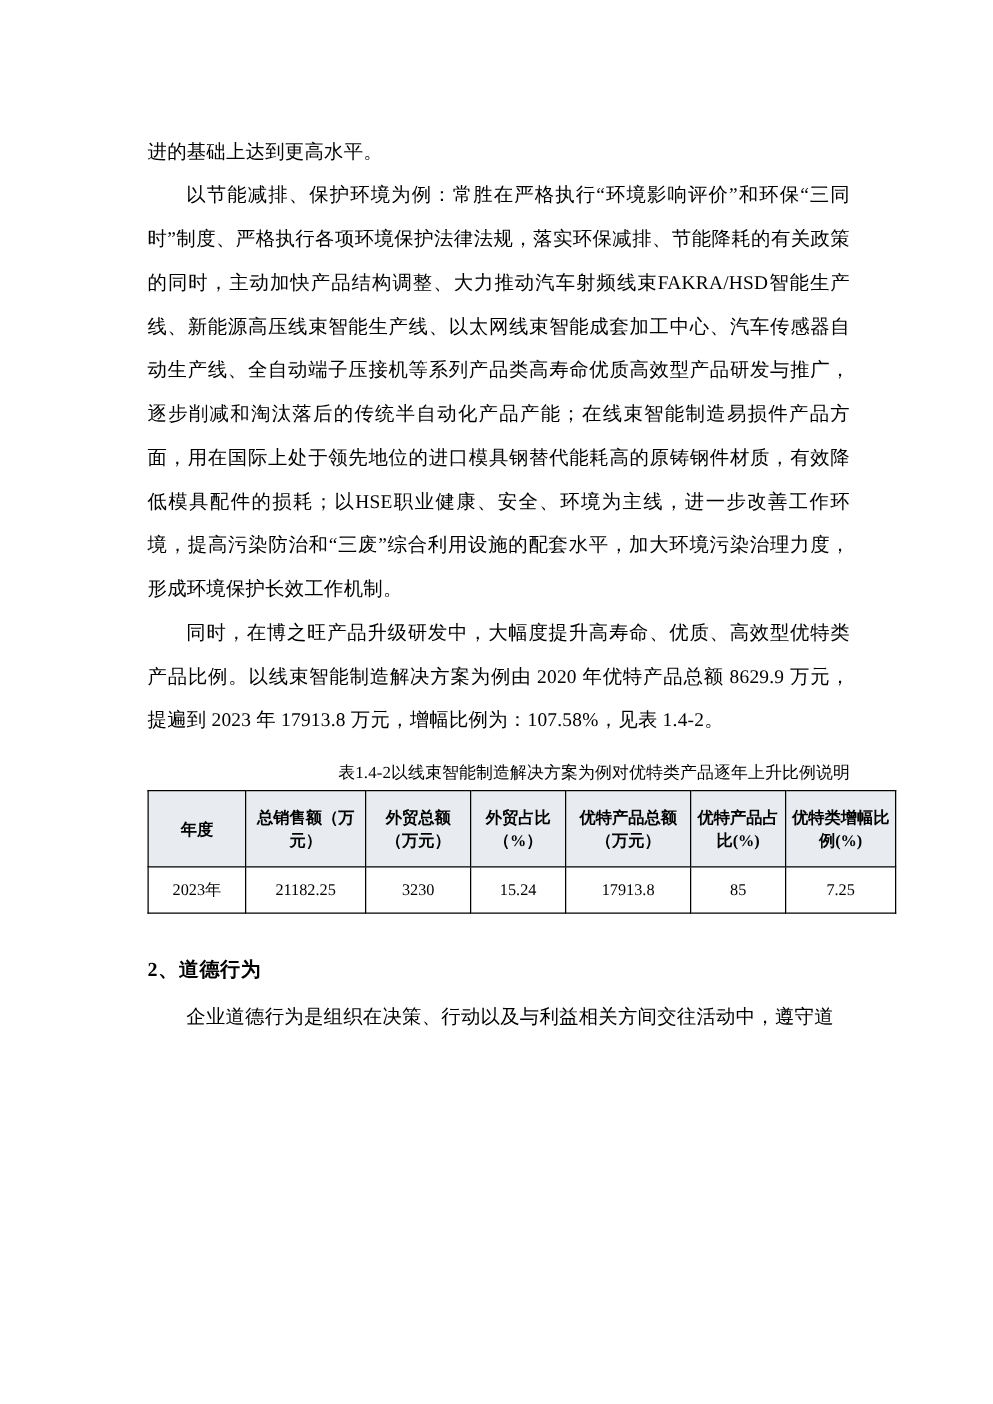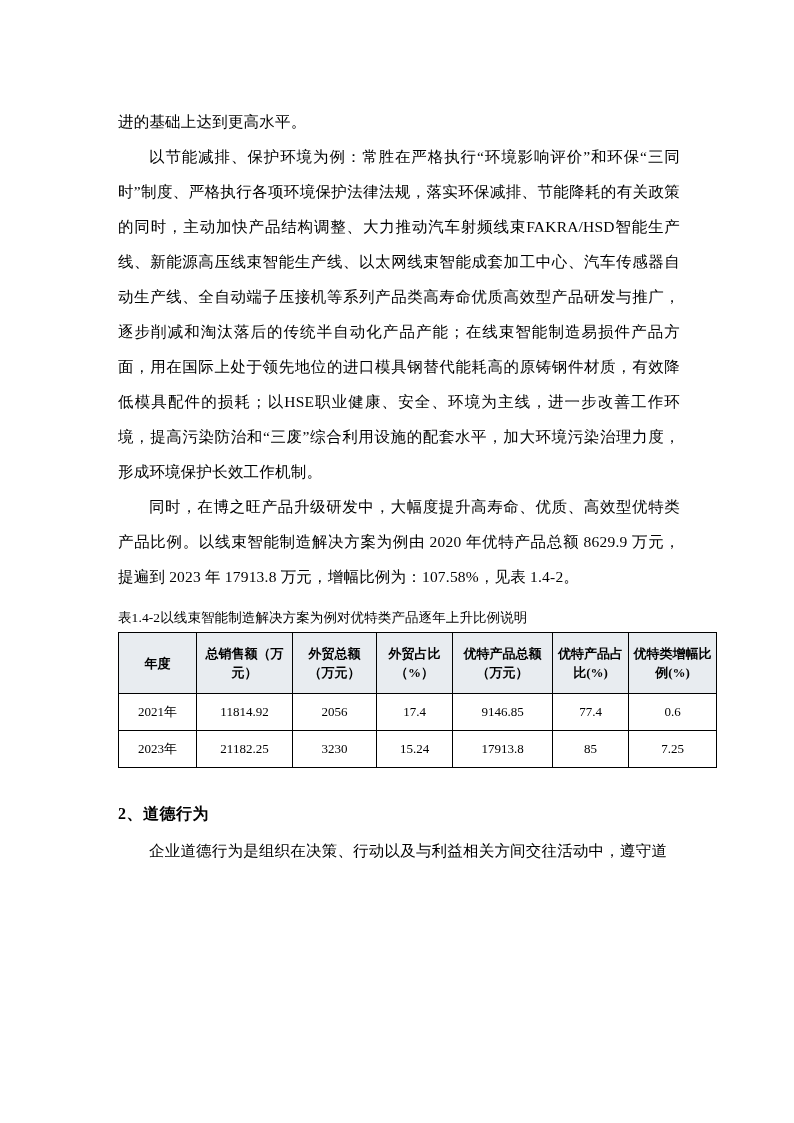--- a/index.html
+++ b/index.html
@@ -35,21 +35,21 @@
     text-align: justify;
     text-justify: inter-ideograph;
     letter-spacing: 0.2px;
   }
   p.indent {
     text-indent: 2em;
   }
   .table-caption {
     margin-top: 12px;
     font-size: 13.5px;
-    text-align: left;
+    text-align: right;
     line-height: 24px;
     letter-spacing: 0.1px;
   }
   table.data {
     border-collapse: collapse;
     width: 562px;
     margin-top: 2px;
     table-layout: fixed;
   }
   table.data th, table.data td {
@@ -122,29 +122,20 @@
           <th>总销售额（万元）</th>
           <th>外贸总额（万元）</th>
           <th>外贸占比（%）</th>
           <th>优特产品总额（万元）</th>
           <th>优特产品占比(%)</th>
           <th>优特类增幅比例(%)</th>
         </tr>
       </thead>
       <tbody>
         <tr>
-          <td>2021年</td>
-          <td>11814.92</td>
-          <td>2056</td>
-          <td>17.4</td>
-          <td>9146.85</td>
-          <td>77.4</td>
-          <td>0.6</td>
-        </tr>
-        <tr>
           <td>2023年</td>
           <td>21182.25</td>
           <td>3230</td>
           <td>15.24</td>
           <td>17913.8</td>
           <td>85</td>
           <td>7.25</td>
         </tr>
       </tbody>
     </table>

